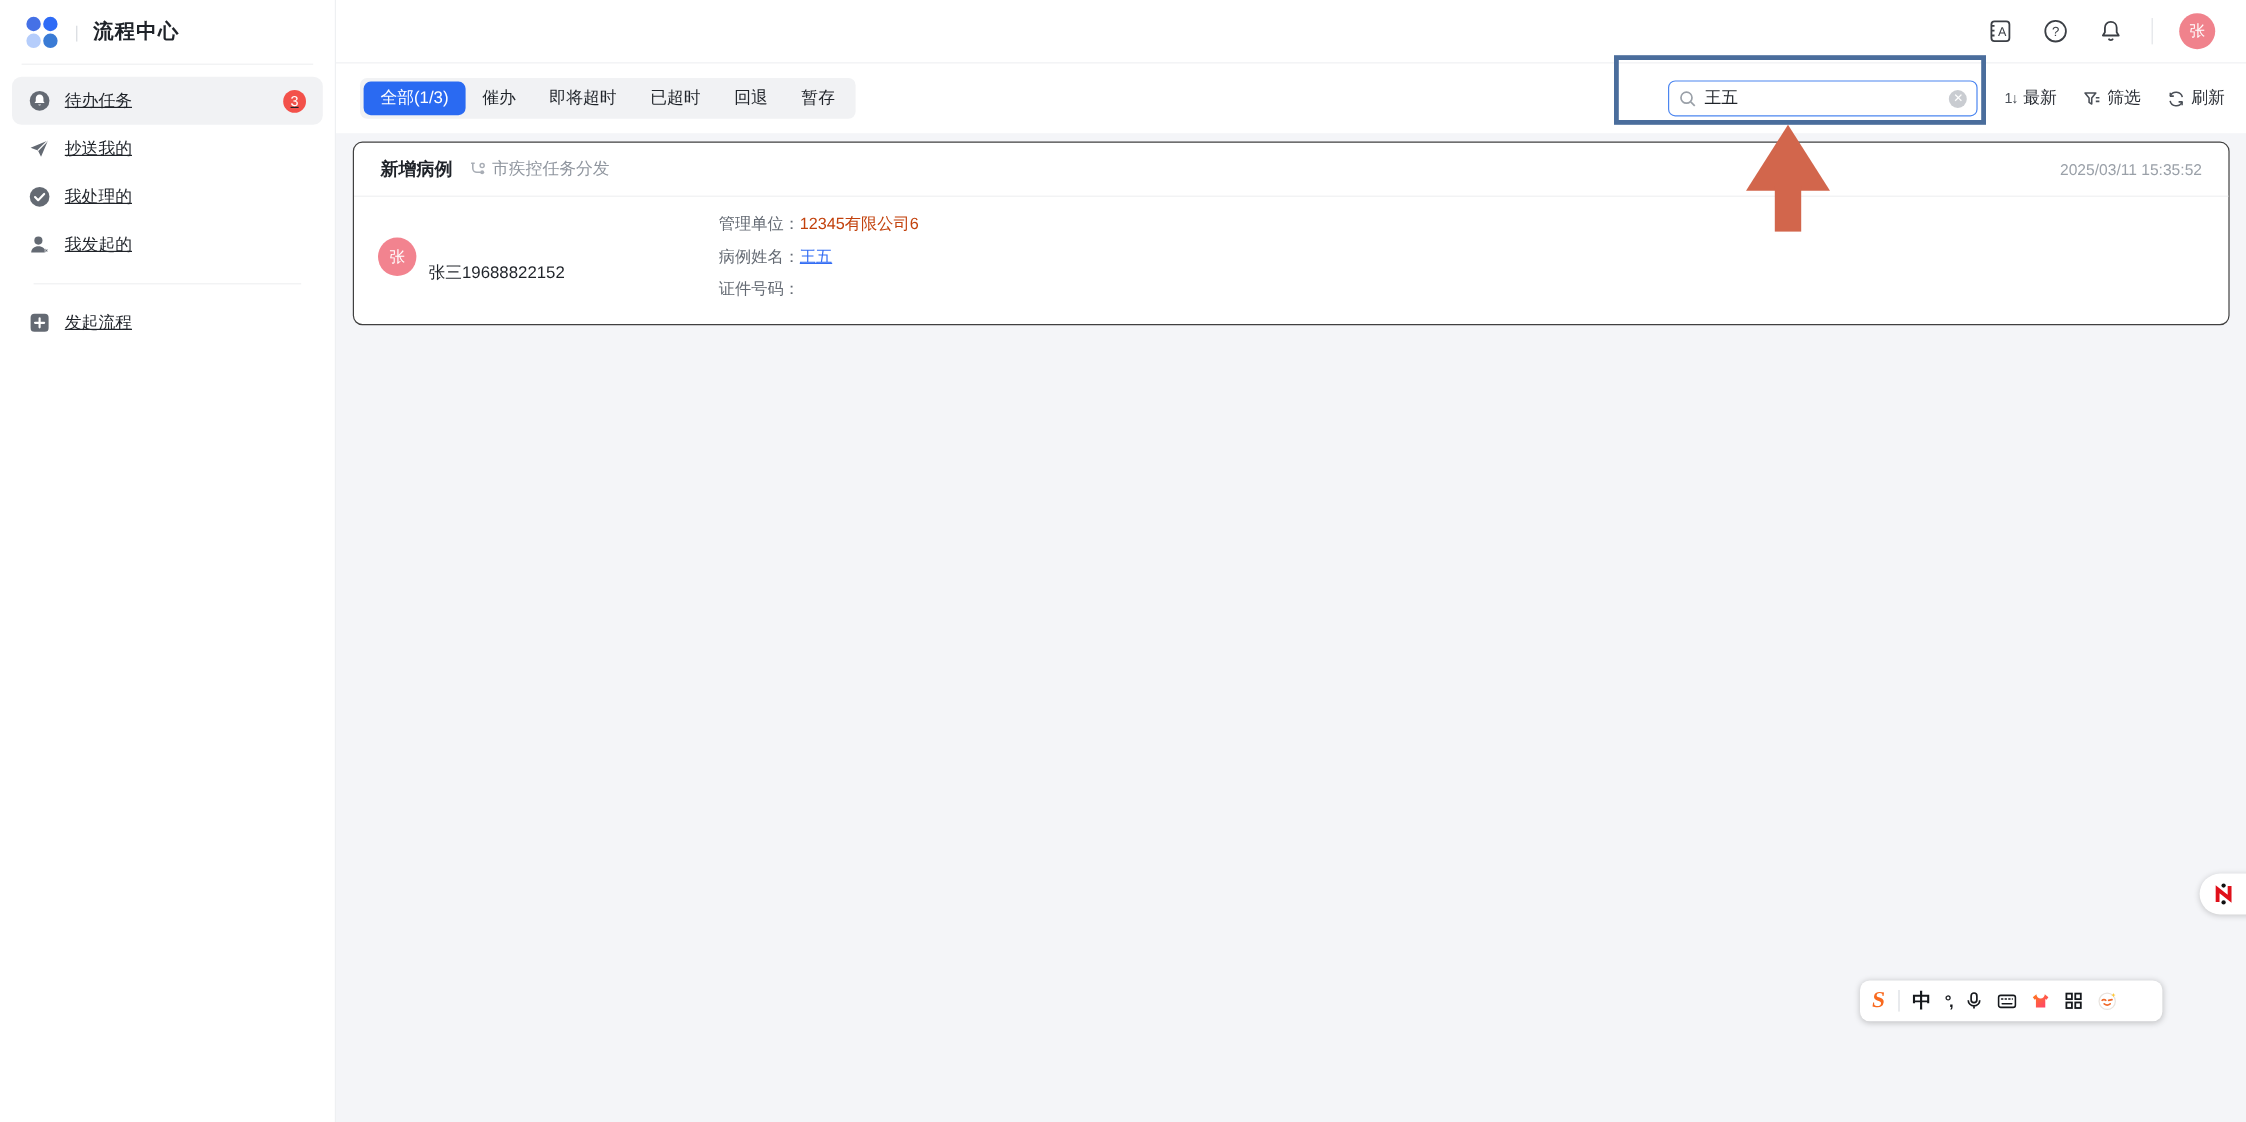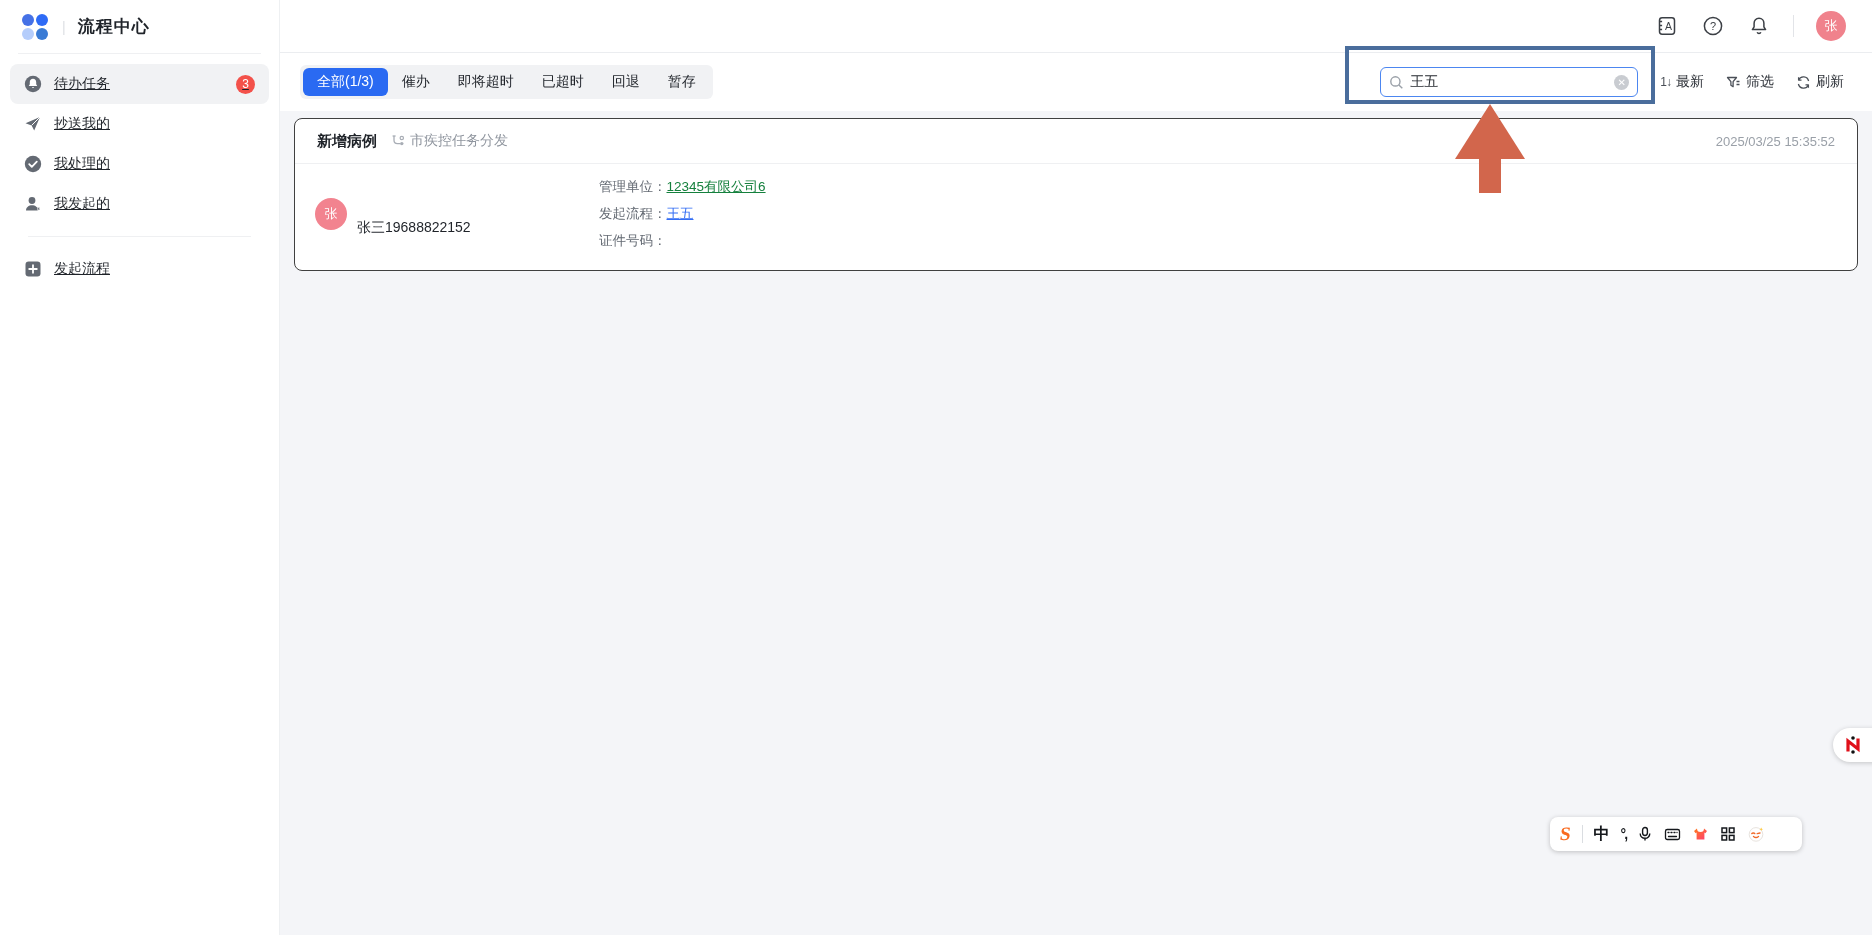--- a/index.html
+++ b/index.html
@@ -26,21 +26,21 @@
   .micon { width:18px; height:18px; flex:0 0 18px; }
   .menu-hr { border:none; border-top:1px solid #eff0f2; margin:12px 18px; }
 
   
   .main { flex:1; display:flex; flex-direction:column; position:relative; min-width:0; }
   .topbar { height:53px; background:#fff; border-bottom:1px solid #ebedf0; display:flex; align-items:center; justify-content:flex-end; gap:22px; padding-right:26px; }
   .tb-icon { width:24px; height:24px; display:flex; align-items:center; justify-content:center; cursor:pointer; }
   .tb-divider { width:1px; height:22px; background:#e2e4e8; }
   .avatar { width:30px; height:30px; border-radius:50%; background:#f0828c; color:#fff; font-size:13px; display:flex; align-items:center; justify-content:center; cursor:pointer; }
 
-  .toolbar { height:58px; background:#fff; display:flex; align-items:center; padding:0 28px 0 20px; }
+  .toolbar { height:58px; background:#fff; display:flex; align-items:center; padding:0 18px 0 20px; }
   .tabs { background:#f1f2f4; border-radius:6px; padding:3px; display:flex; align-items:center; }
   .tab { padding:5px 14px; font-size:14px; border-radius:6px; cursor:pointer; white-space:nowrap; }
   .tab.active { background:#2a6af2; color:#fff; }
   .toolbar-right { margin-left:auto; display:flex; align-items:center; gap:22px; }
   .search-box { width:258px; height:30px; border:1.5px solid #4c86f0; border-radius:6px; display:flex; align-items:center; padding:0 8px; gap:6px; background:#fff; }
   .search-box input { border:none; outline:none; flex:1; font-size:14px; color:#1f2329; font-family:inherit; min-width:0; background:transparent; }
   .clear-btn { width:15px; height:15px; border-radius:50%; background:#c9ccd1; color:#fff; font-size:10px; line-height:15px; text-align:center; cursor:pointer; flex:0 0 15px; }
   .action { display:flex; align-items:center; gap:5px; font-size:14px; color:#2b2f36; cursor:pointer; white-space:nowrap; }
   .sort-glyph { font-size:12px; color:#4a4f57; letter-spacing:-1px; }
 
@@ -51,21 +51,21 @@
   .card-title { font-size:15px; font-weight:bold; }
   .flow-tag { display:flex; align-items:center; gap:5px; margin-left:14px; color:#8f959e; font-size:14px; }
   .card-time { margin-left:auto; color:#9aa0a8; font-size:13px; }
   .card-hr { border:none; border-top:1px solid #eff0f2; }
   .card-body { display:flex; align-items:center; padding:14px 22px 20px 20px; }
   .card-left { width:254px; display:flex; align-items:center; gap:10px; flex:0 0 254px; }
   .avatar-sm { width:32px; height:32px; border-radius:50%; background:#f2838f; color:#fff; font-size:13px; display:flex; align-items:center; justify-content:center; flex:0 0 32px; }
   .assignee { font-size:14px;margin-top:28px; }
   .fields { display:flex; flex-direction:column; gap:9px; font-size:13.5px; }
   .field-label { color:#646a73;margin-left:30px; }
-  .field-value { color:#15803d;text-decoration:underline; }
+  .field-value { color:#c2410c; }
   .field-link { color:#336df4; text-decoration:underline; cursor:pointer; }
 
   
   .hl-rect { position:absolute; left:1345px; top:46px; width:310px; height:58px; border:4px solid #4a6d9c; pointer-events:none; z-index:40; }
   .arrow-head { position:absolute; left:1455px; top:104px; width:0; height:0; border-left:35px solid transparent; border-right:35px solid transparent; border-bottom:55px solid #d2664c; z-index:40; }
   .arrow-stem { position:absolute; left:1479px; top:155px; width:22px; height:38px; background:#d2664c; z-index:40; }
 
   
   .ime { position:absolute; left:1550px; top:817px; width:252px; height:34px; background:#fff; border-radius:8px; box-shadow:0 1px 5px rgba(0,0,0,.22); display:flex; align-items:center; gap:11px; padding:0 10px; z-index:30; }
   .ime .s-logo { color:#f96a1f; font-weight:bold; font-size:19px; font-family:"Liberation Serif",serif; transform:skewX(-8deg); }
@@ -212,34 +212,34 @@
           <span class="card-title">新增病例</span>
           <span class="flow-tag">
             <svg width="14" height="14" viewBox="0 0 14 14">
               <path d="M3 2v4.2A3.4 3.4 0 0 0 6.4 9.6h3" fill="none" stroke="#a8adb5" stroke-width="1.3"></path>
               <path d="M1.6 2h3" stroke="#a8adb5" stroke-width="1.3"></path>
               <circle cx="10.8" cy="9.6" r="1.7" fill="#a8adb5"></circle>
               <circle cx="10.8" cy="4" r="1.7" fill="none" stroke="#a8adb5" stroke-width="1.2"></circle>
             </svg>
             <span>市疾控任务分发</span>
           </span>
-          <span class="card-time">2025/03/25 15:35:52</span>
+          <span class="card-time">2025/03/11 15:35:52</span>
         </div>
         <hr class="card-hr">
         <div class="card-body">
           <div class="card-left">
             <span class="avatar-sm">张</span>
             <span class="assignee">张三19688822152</span>
           </div>
           <div class="fields">
             <div>
               <span class="field-label">管理单位：</span><span class="field-value">12345有限公司6</span>
             </div>
             <div>
-              <span class="field-label">发起流程：</span><span class="field-link">王五</span>
+              <span class="field-label">病例姓名：</span><span class="field-link">王五</span>
             </div>
             <div>
               <span class="field-label">证件号码：</span><span class="field-value"></span>
             </div>
           </div>
         </div>
       </div>
     </div>
 
   </div>

